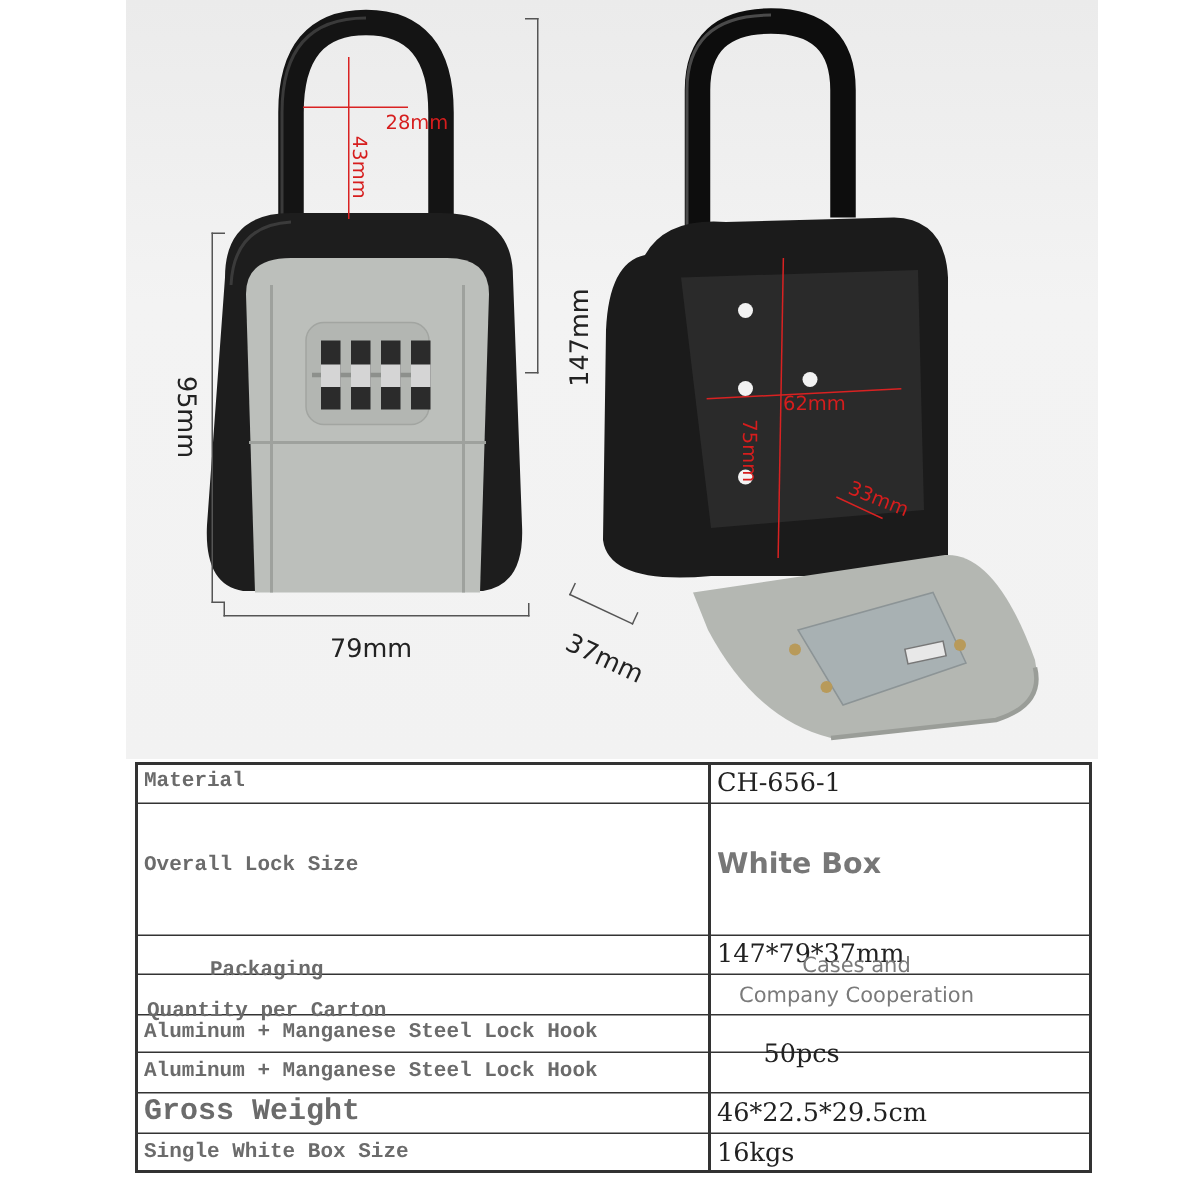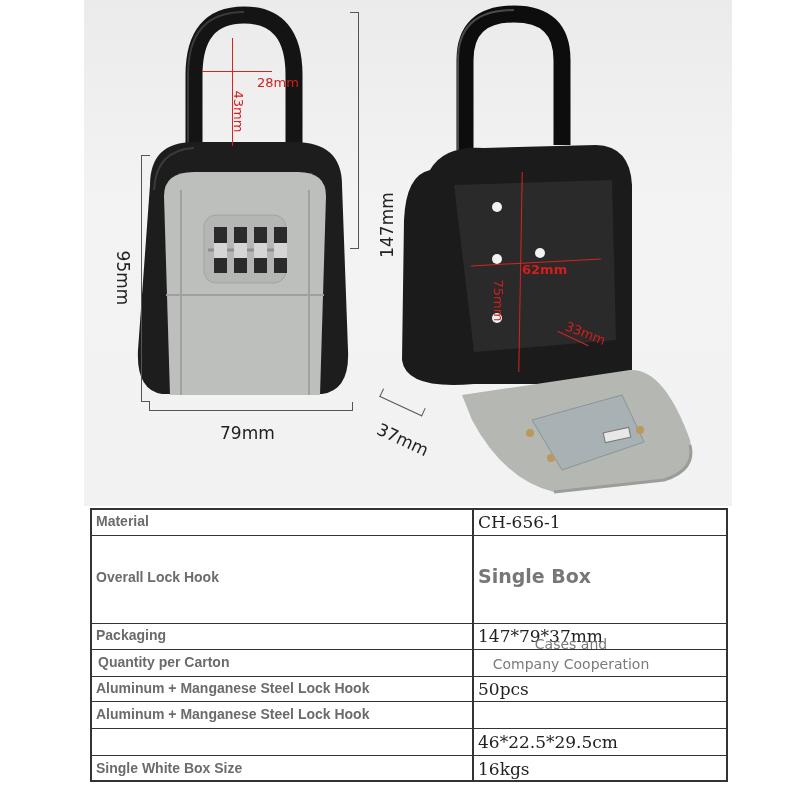--- a/index.html
+++ b/index.html
@@ -9,21 +9,21 @@
     .dimline { position:absolute; border-color:#555; border-style:solid; }
     .dimtext { position:absolute; color:#222; font-family:"DejaVu Sans", sans-serif; font-size:17px; white-space:nowrap; }
     .redtext { position:absolute; color:#d61d1d; font-family:"DejaVu Sans", sans-serif; font-size:13px; white-space:nowrap; }
     .redline { position:absolute; background:#d92222; }
 
     
     .spec-table { position:absolute; left:90px; top:508px; width:638px; height:274px; border:2px solid #333; box-sizing:border-box; }
     .row { position:absolute; left:0; right:0; border-bottom:1.5px solid #333; box-sizing:border-box; }
     .row:last-child { border-bottom:none; }
     .col-div { position:absolute; left:380px; top:0; bottom:0; width:1.5px; background:#333; }
-    .label { position:absolute; left:4px; color:#6b6b6b; font-family:Liberation Sans, sans-serif; font-weight:bold; font-size:14px; white-space:nowrap; }
+    .label { position:absolute; left:4px; color:#6b6b6b; font-family:Liberation Mono, monospace; font-weight:bold; font-size:14px; white-space:nowrap; }
     .value { position:absolute; left:386px; color:#222; font-family:"DejaVu Serif", serif; font-size:17px; white-space:nowrap; }
     .overlay { position:absolute; color:#7a7a7a; font-family:"DejaVu Sans", sans-serif; font-size:14px; text-align:center; line-height:20px; }
   </style>
 </head>
 <body>
 
 <div class="photo">
 
   <svg class="abs" style="left:0;top:0" width="648" height="506">
 
@@ -73,60 +73,61 @@
   </svg>
 
   <div class="redline" style="left:148px;top:38px;width:1px;height:108px;"></div>
   <div class="redline" style="left:118px;top:71px;width:70px;height:1px;"></div>
   <div class="redline" style="left:436px;top:172px;width:1px;height:200px;transform:rotate(1deg);"></div>
   <div class="redline" style="left:387px;top:262px;width:130px;height:1px;transform:rotate(-3deg);"></div>
   <div class="redline" style="left:472px;top:338px;width:34px;height:1px;transform:rotate(25deg);"></div>
 
   <div class="redtext" style="left:173px;top:75px;">28mm</div>
   <div class="redtext" style="left:134px;top:104px;transform:rotate(90deg);transform-origin:center;">43mm</div>
-  <div class="redtext" style="left:438px;top:262px;font-weight:bold;">62mm</div>
+  <div class="redtext" style="left:438px;top:262px;">62mm</div>
   <div class="redtext" style="left:394px;top:293px;transform:rotate(90deg);transform-origin:center;">75mm</div>
   <div class="redtext" style="left:482px;top:318px;transform:rotate(22deg);transform-origin:left center;">33mm</div>
 
   <div class="dimline" style="left:57px;top:155px;width:8px;height:245px;border-width:1px 0 1px 1px;"></div>
   <div class="dimline" style="left:184px;top:12px;width:8px;height:235px;border-width:1px 1px 1px 0;left:266px;"></div>
   <div class="dimline" style="left:65px;top:402px;width:202px;height:8px;border-width:0 1px 1px 1px;"></div>
   <div class="dimline" style="left:295px;top:398px;width:45px;height:8px;border-width:0 1px 1px 1px;transform:rotate(25deg);"></div>
 
   <div class="dimtext" style="left:12px;top:268px;transform:rotate(90deg);transform-origin:center;">95mm</div>
   <div class="dimtext" style="left:270px;top:215px;transform:rotate(-90deg);transform-origin:center;">147mm</div>
   <div class="dimtext" style="left:136px;top:423px;">79mm</div>
   <div class="dimtext" style="left:294px;top:418px;transform:rotate(25deg);transform-origin:left center;">37mm</div>
 </div>
 
 <div class="spec-table">
   <div class="row" style="top:0;height:26px;">
     <span class="label" style="top:3px;">Material</span>
     <span class="value" style="top:2px;">CH-656-1</span>
   </div>
   <div class="row" style="top:26px;height:88px;">
-    <span class="label" style="top:33px;">Overall Lock Hook</span>
-    <span class="value" style="top:29px;font-family:'DejaVu Sans',sans-serif;font-weight:bold;font-size:19px;color:#777;">Single Box</span>
+    <span class="label" style="top:33px;">Overall Lock Size</span>
+    <span class="value" style="top:29px;font-family:'DejaVu Sans',sans-serif;font-weight:bold;font-size:19px;color:#777;">White Box</span>
   </div>
   <div class="row" style="top:114px;height:26px;">
-    <span class="label" style="top:3px;">Packaging</span>
+    <span class="label" style="top:15px;margin-left:44px;">Packaging</span>
     <span class="value" style="top:2px;">147*79*37mm</span>
   </div>
   <div class="row" style="top:140px;height:27px;">
-    <span class="label" style="top:4px;left:6px;">Quantity per Carton</span>
+    <span class="label" style="top:16px;left:6px;">Quantity per Carton</span>
     <span class="value" style="top:3px;"></span>
   </div>
   <div class="row" style="top:167px;height:25px;">
     <span class="label" style="top:3px;">Aluminum + Manganese Steel Lock Hook</span>
-    <span class="value" style="top:2px;">50pcs</span>
+    <span class="value" style="top:16px;margin-left:31px;">50pcs</span>
   </div>
   <div class="row" style="top:192px;height:27px;">
     <span class="label" style="top:4px;">Aluminum + Manganese Steel Lock Hook</span>
   </div>
   <div class="row" style="top:219px;height:27px;">
+    <span class="label" style="top:1px;font-size:20px;">Gross Weight</span>
     <span class="value" style="top:3px;text-align:center;">46*22.5*29.5cm</span>
   </div>
   <div class="row" style="top:246px;height:26px;text-align:right;">
     <span class="label" style="top:4px;">Single White Box Size</span>
     <span class="value" style="top:3px;">16kgs</span>
   </div>
   <div class="col-div"></div>
 
   <div class="overlay" style="left:386px;top:124px;width:186px;">
     <div>Cases and</div>

